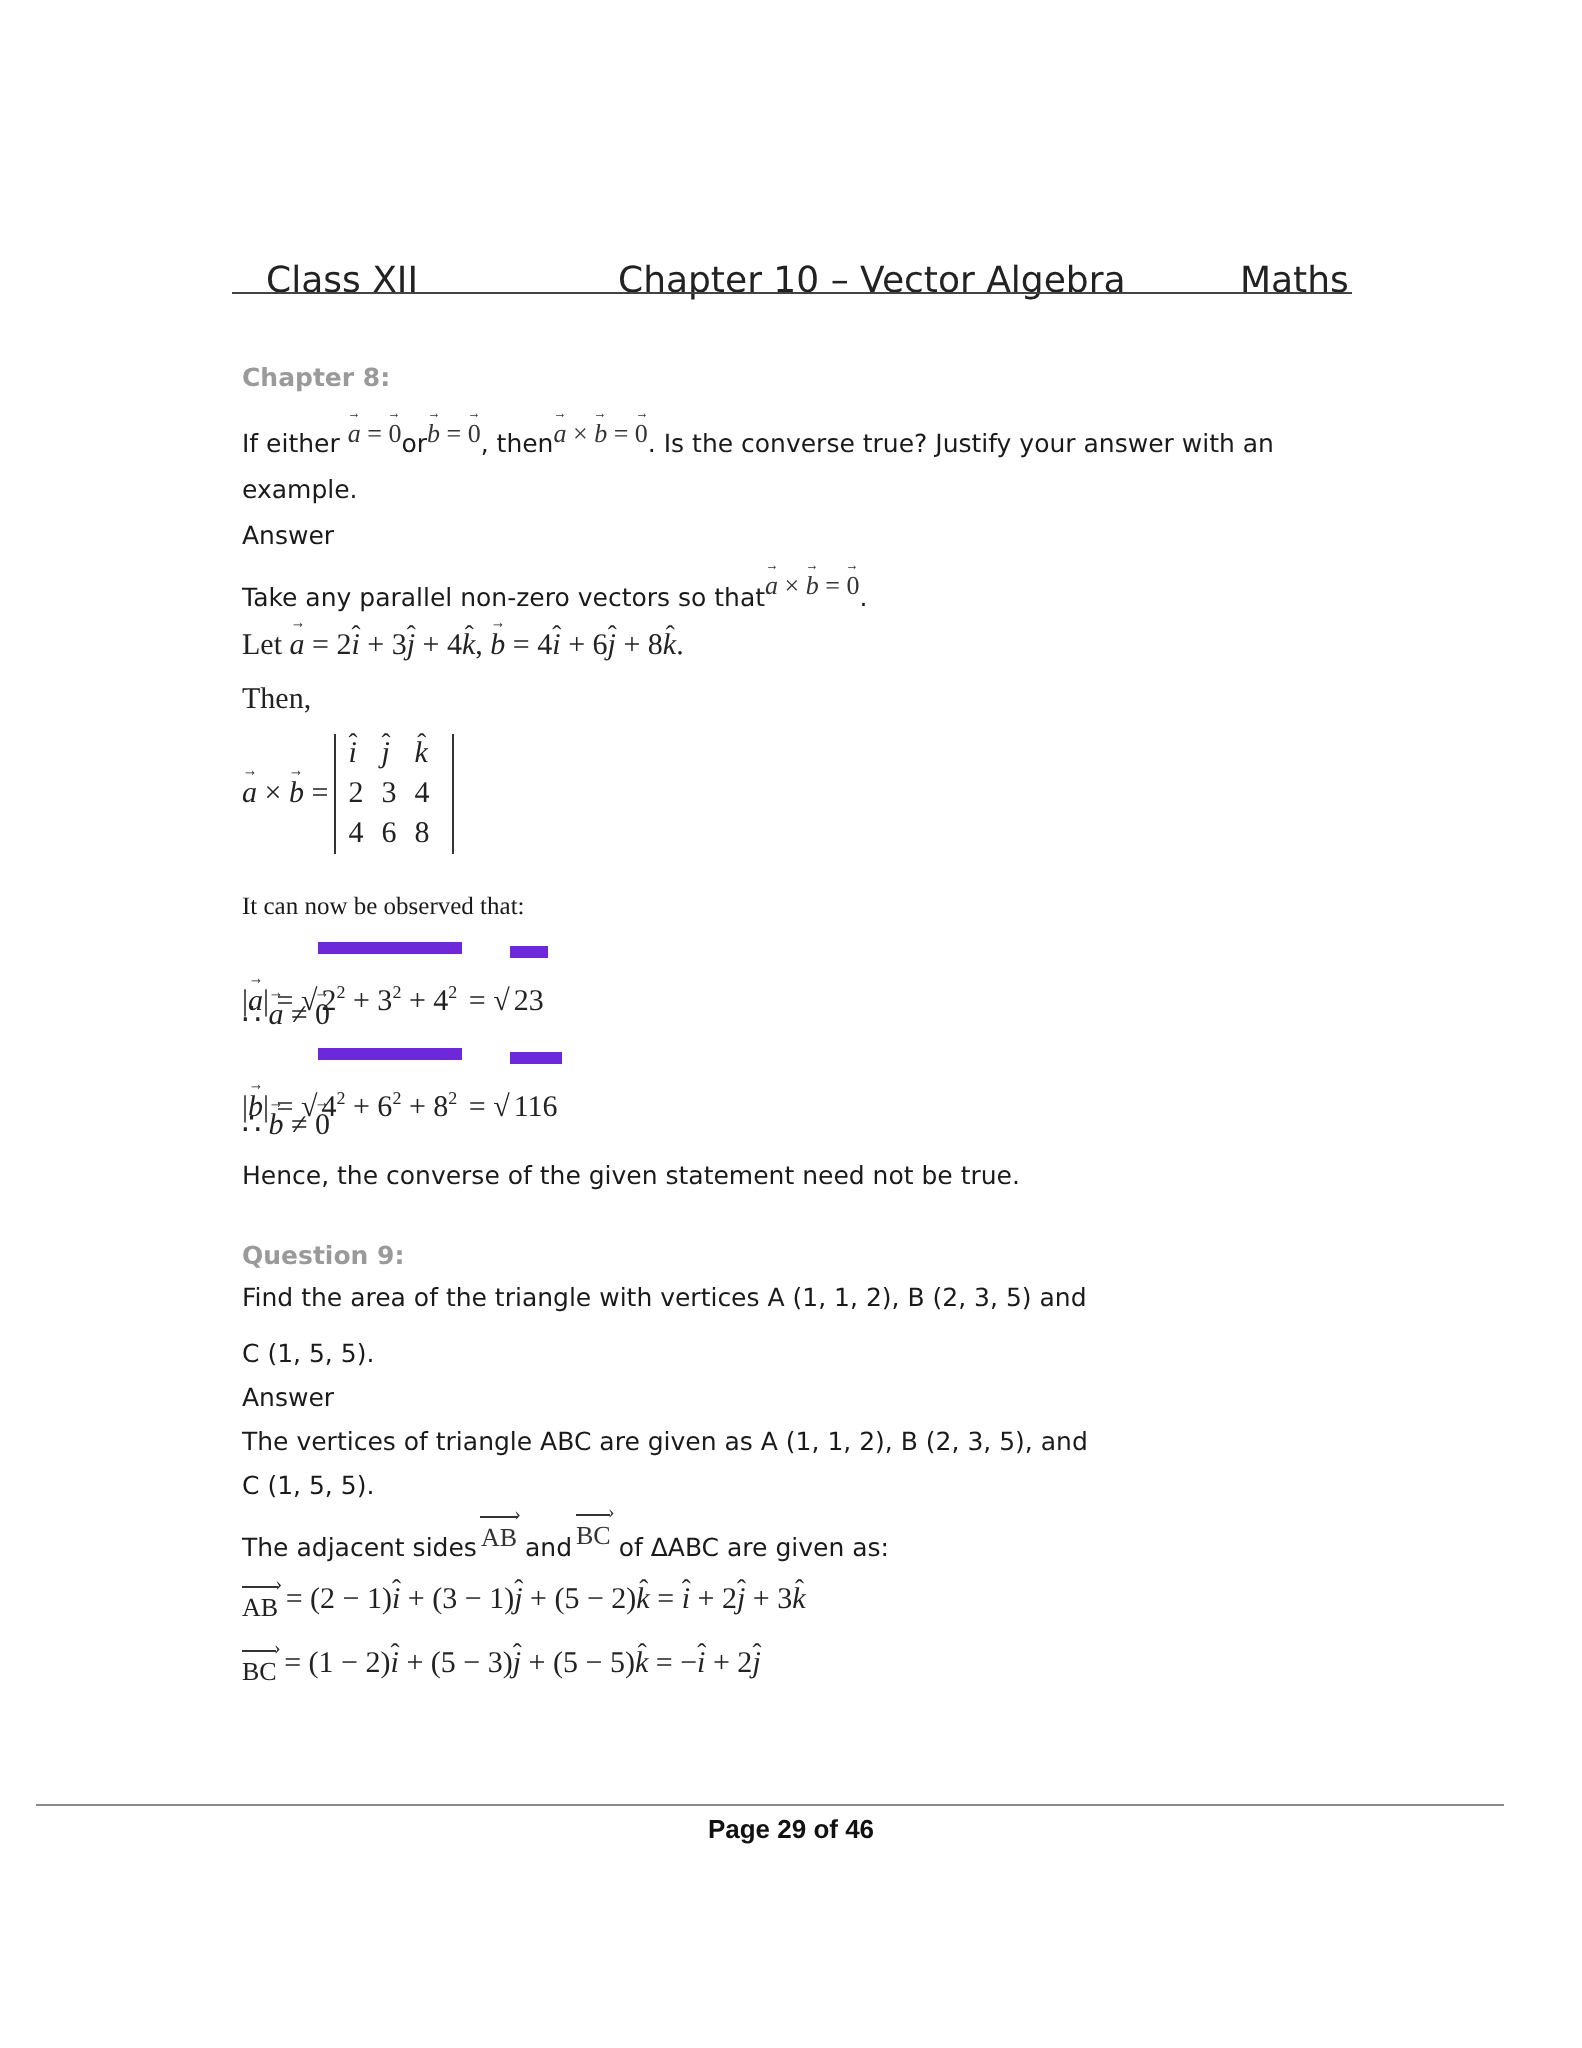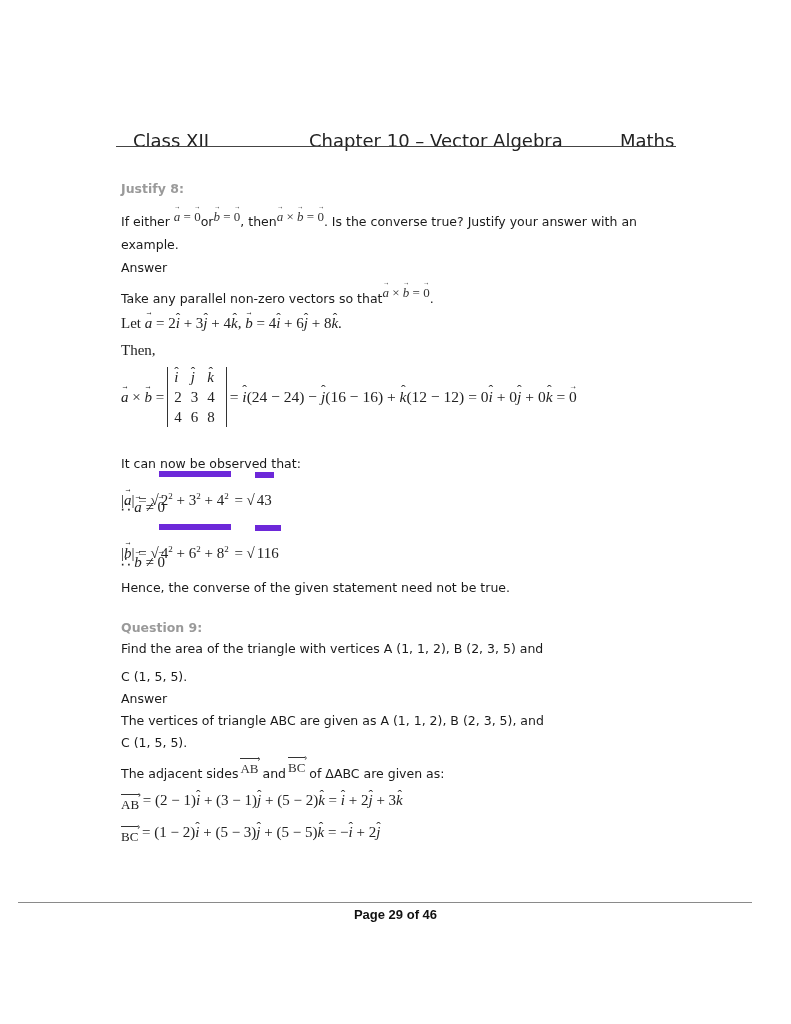--- a/index.html
+++ b/index.html
@@ -29,21 +29,21 @@
   sup { font-size: 0.6em; }
 </style>
 </head>
 <body>
 
 <div class="abs hdr" style="left:133px;">Class XII</div>
 <div class="abs hdr" style="left:309px;text-align:center;">Chapter 10 – Vector Algebra</div>
 <div class="abs hdr" style="left:620px;">Maths</div>
 <div class="abs hdr-rule"></div>
 
-<div class="abs qhead" style="top:181px;">Justify 8:</div>
+<div class="abs qhead" style="top:181px;">Chapter 8:</div>
 
 <div class="abs txt" style="top:214px;">
   <span>If either </span>
   <span class="mathsm" style="position:relative;top:-5px;"><i class="vec">a</i> = <span class="vec">0</span></span><span>or</span><span class="mathsm" style="position:relative;top:-5px;"><i class="vec">b</i> = <span class="vec">0</span></span><span>, then</span><span class="mathsm" style="position:relative;top:-5px;"><i class="vec">a</i> × <i class="vec">b</i> = <span class="vec">0</span></span><span>. Is the converse true? Justify your answer with an</span>
 </div>
 <div class="abs txt" style="top:237px;">example.</div>
 <div class="abs txt" style="top:260px;">Answer</div>
 
 <div class="abs txt" style="top:291px;">
   <span>Take any parallel non-zero vectors so that</span><span class="mathsm" style="position:relative;top:-6px;"><i class="vec">a</i> × <i class="vec">b</i> = <span class="vec">0</span></span><span>.</span>
@@ -68,27 +68,27 @@
             <td>3</td>
             <td>4</td>
           </tr>
       <tr>
             <td>4</td>
             <td>6</td>
             <td>8</td>
           </tr>
     </tbody>
       </table>
-  </span><span style="vertical-align:middle;font-size:15.5px;">= <span class="hat">i</span>(24 − 24) − <span class="hat">j</span>(16 − 16) + <span class="hat">k</span>(12 − 12) = 0<span class="hat">i</span> + 0<span class="hat">j</span> + 0<span class="hat">k</span> = <span class="vec">0</span></span>
+  </span>
 </div>
 
-<div class="abs txt" style="top:456px;">It can now be observed that:</div>
+<div class="abs txt" style="top:446px;font-family:Liberation Serif, serif;">It can now be observed that:</div>
 
 <div class="abs math" style="left:121px;top:471px;">
-  |<i class="vec">a</i>| = √<span class="sqrt">2<sup>2</sup> + 3<sup>2</sup> + 4<sup>2</sup></span> = √<span class="sqrt">43</span>
+  |<i class="vec">a</i>| = √<span class="sqrt">2<sup>2</sup> + 3<sup>2</sup> + 4<sup>2</sup></span> = √<span class="sqrt">23</span>
 </div>
 <div class="abs math" style="left:121px;top:498px;">
   ∴ <i class="vec">a</i> ≠ <span class="vec">0</span>
 </div>
 <div class="abs math" style="left:121px;top:524px;">
   |<i class="vec">b</i>| = √<span class="sqrt">4<sup>2</sup> + 6<sup>2</sup> + 8<sup>2</sup></span> = √<span class="sqrt">116</span>
 </div>
 <div class="abs math" style="left:121px;top:553px;">
   ∴ <i class="vec">b</i> ≠ <span class="vec">0</span>
 </div>

